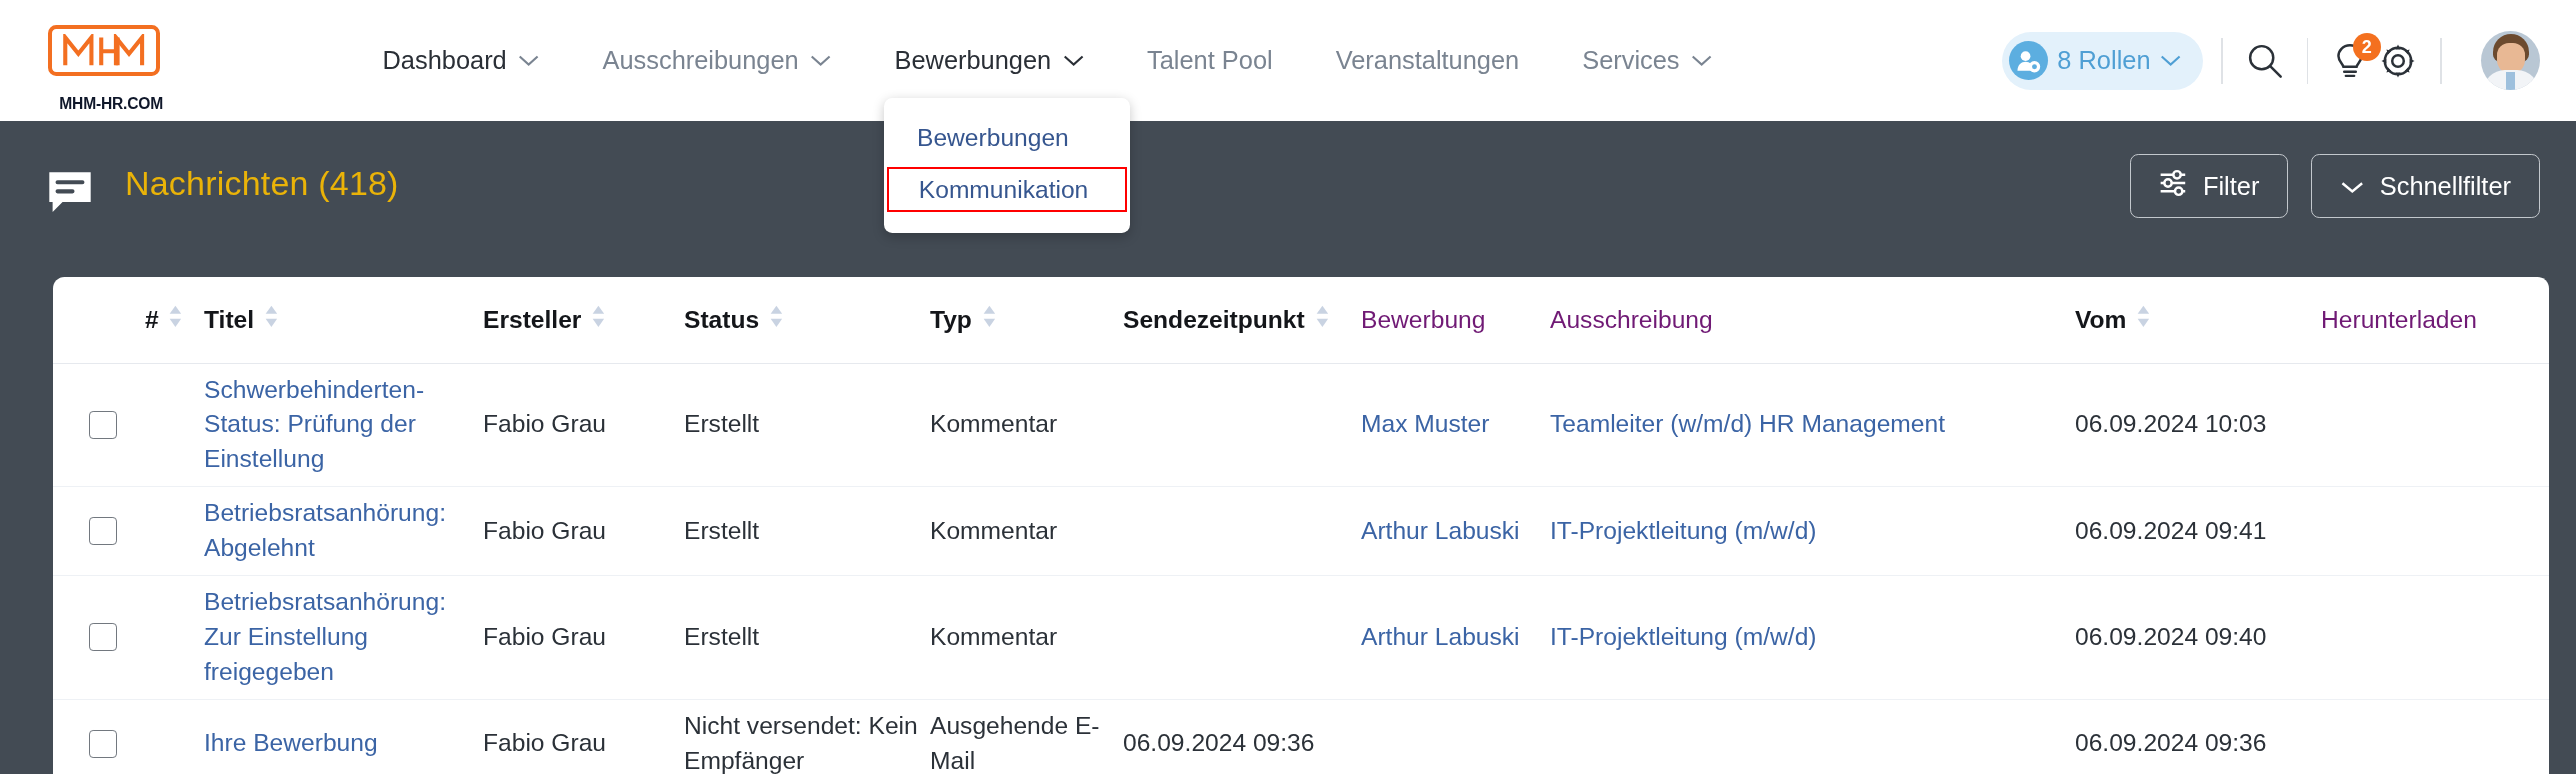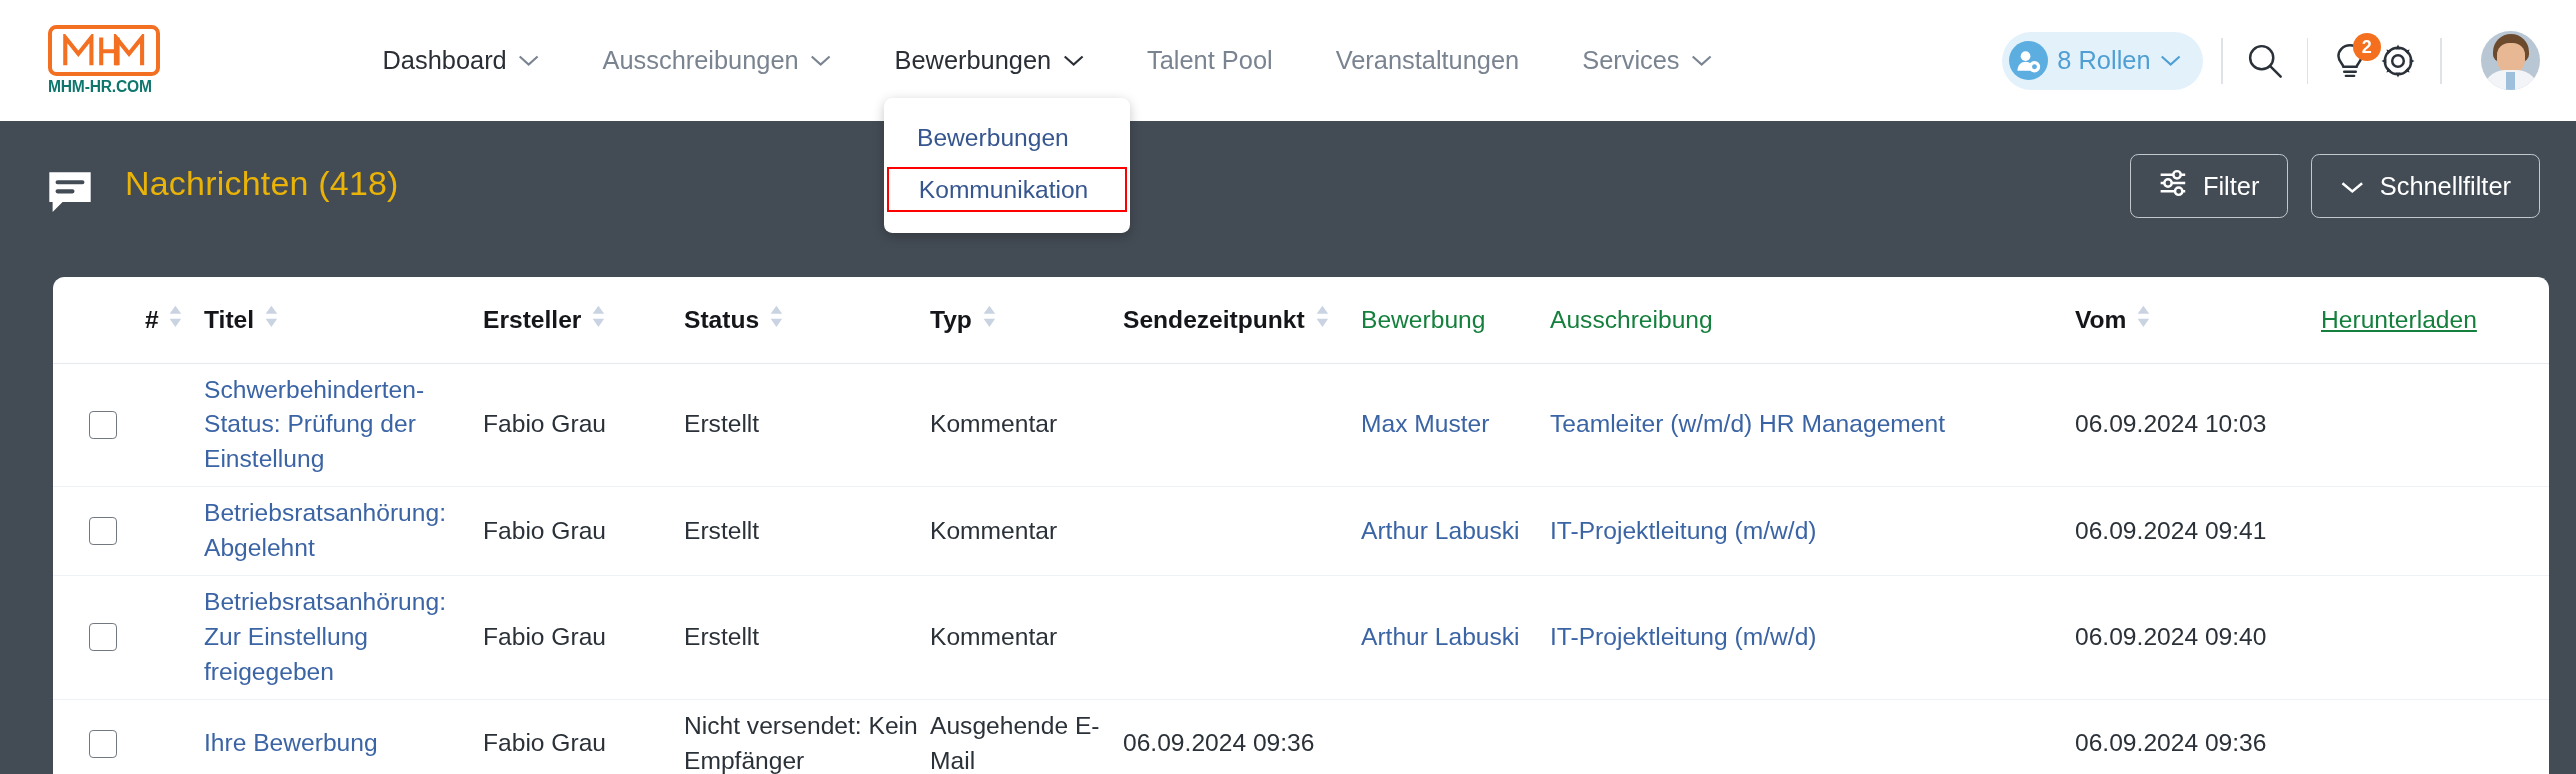--- a/index.html
+++ b/index.html
@@ -17,22 +17,22 @@
     display: flex; align-items: center;
   }
   .brand { position: absolute; left: 48px; top: 24.6px; width: 115px; }
   .brand-logo {
     width: 112px; height: 51px;
     border: 4.1px solid #f36f21; border-radius: 8.2px;
     display: flex; align-items: center; justify-content: center;
   }
   .brand-logo svg { display: block; }
   .brand-sub {
-    margin-top: 2px; text-align: left;
-    font-size: 15.6px; font-weight: bold; color: #0f766e; letter-spacing: -0.2px;
+    margin-top: 19px; text-align: right;
+    font-size: 15.6px; font-weight: bold; color: #0f172a; letter-spacing: -0.2px;
   }
 
   .navitems {
     position: absolute; left: 353px; top: 0; height: 121px;
     display: flex; align-items: center; gap: 4px;
   }
   .navitem {
     display: flex; align-items: center; gap: 11.5px;
     font-size: 25.4px; color: #7a8491; font-weight: 400;
     padding: 0 29.5px; cursor: pointer; white-space: nowrap;
@@ -109,21 +109,21 @@
     position: absolute; left: 53px; top: 277px; width: 2496px; height: 497px;
     background: #ffffff; border-radius: 11.5px 11.5px 0 0; overflow: hidden;
   }
   table { width: 100%; border-collapse: collapse; table-layout: fixed; }
   thead th {
     height: 86px; vertical-align: middle;
     font-size: 24.6px; font-weight: bold; color: #14161a;
     text-align: left; padding: 0; white-space: nowrap;
     border-bottom: 1.6px solid #e6e9ee;
   }
-  thead th.plain { font-weight: 400; color: #15803d; }
+  thead th.plain { font-weight: 400; color: #701a75; }
   .thin { display: inline-flex; align-items: center; gap: 9.8px; cursor: pointer; }
   .sorticon { display: inline-block; }
 
   tbody td {
     font-size: 24.6px; color: #2b3138; vertical-align: middle;
     padding: 9px 0; border-bottom: 1.6px solid #eef1f5; line-height: 1.42;
   }
   tbody tr:last-child td { border-bottom: 1.6px solid #eef1f5; }
   .lnk { color: #3b64a5; cursor: pointer; }
   .chk {
@@ -135,21 +135,21 @@
   .c-chk  { width: 92px; padding-left: 36px !important; }
   .c-num  { width: 59px; }
   .c-tit  { width: 279px; padding-right: 24.6px !important; }
   .c-ers  { width: 201px; }
   .c-sta  { width: 246px; }
   .c-typ  { width: 193px; }
   .c-snd  { width: 238px; margin-top: 8px; }
   .c-bew  { width: 189px; }
   .c-aus  { width: 525px; }
   .c-vom  { width: 246px; }
-  .c-her  { width: 238px; padding-right: 28px !important; text-decoration: underline; }
+  .c-her  { width: 238px; padding-right: 28px !important; }
 </style>
 </head>
 <body>
 
 <div class="topnav">
 
   <div class="brand">
     <div class="brand-logo">
       <svg width="85" height="33" viewBox="0 0 104 40" aria-hidden="true">
         <g fill="none" stroke="#f36f21" stroke-width="5">

